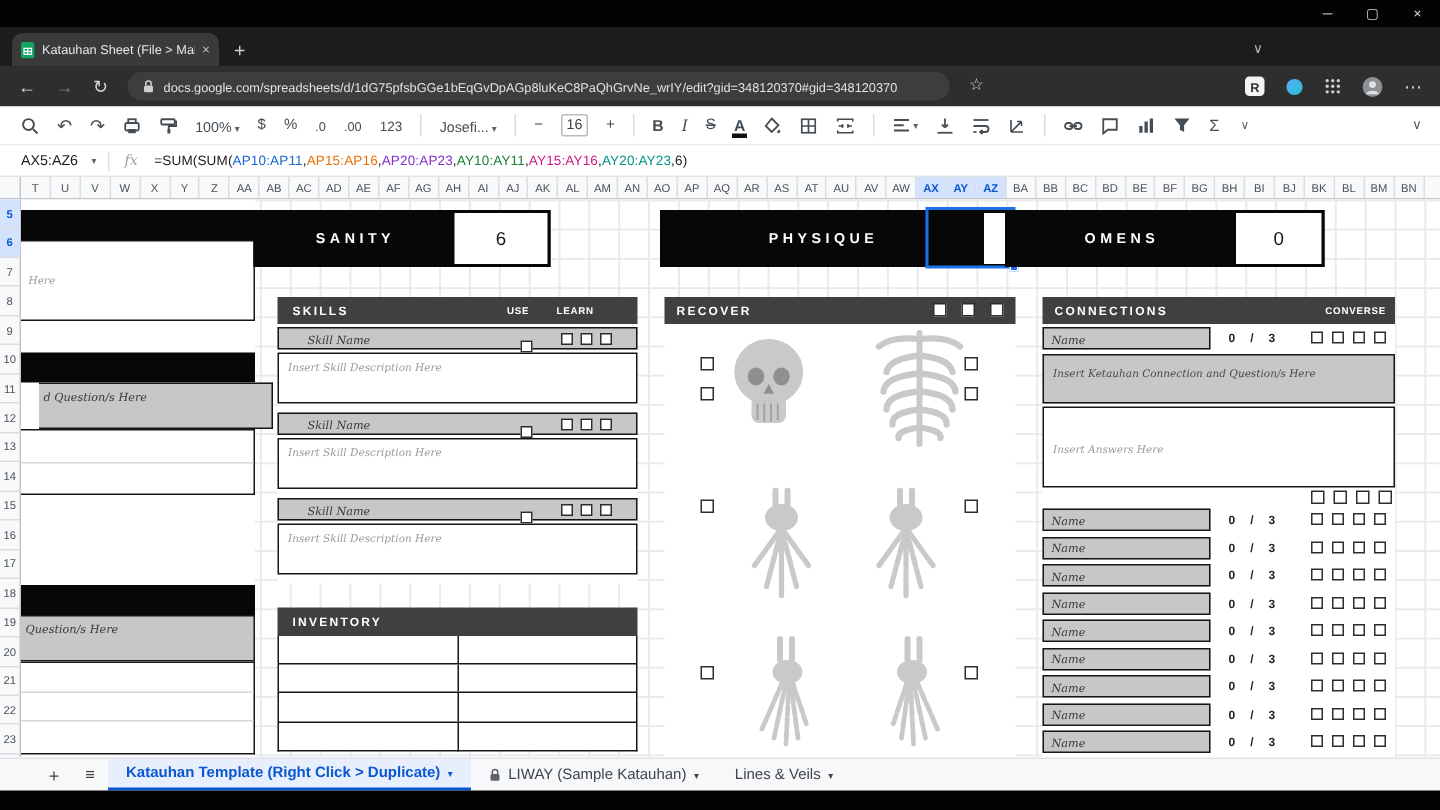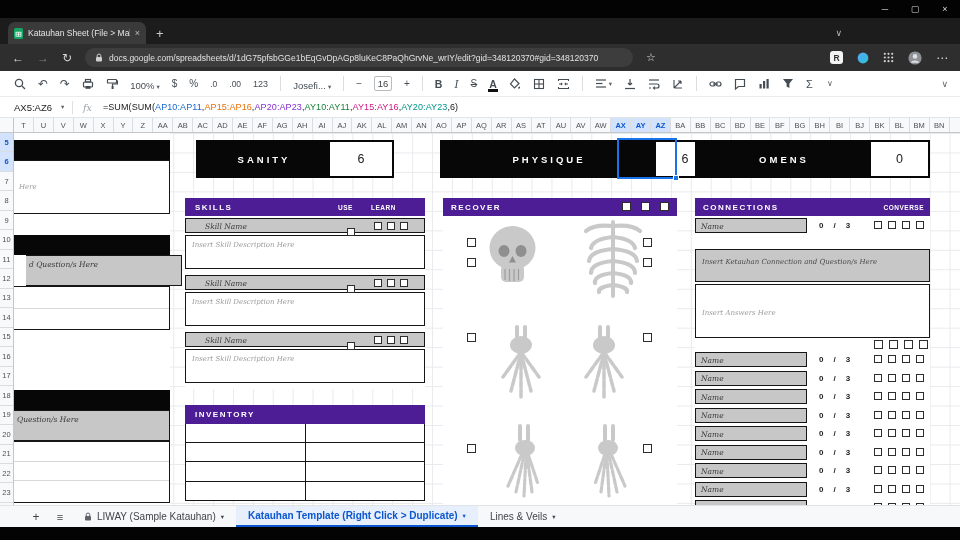--- a/index.html
+++ b/index.html
@@ -68,21 +68,21 @@
   .ph-light{font-size:7px;color:#9b9b9b}
   .innerline{position:absolute;left:0;right:0;height:1px;background:#d8d8d8}
 
   .stat-box{position:absolute;top:7px;height:38px;background:#070707;border:2px solid #070707;display:flex}
   .stat-label{flex:1;color:#fff;display:flex;align-items:center;justify-content:center;font-weight:bold;font-size:9.5px;letter-spacing:3px}
   .stat-value{background:#fff;display:flex;align-items:center;justify-content:center;font-size:12.5px;color:#1b1b1b}
   .sel-overlay{position:absolute;border:2px solid #1a73e8;pointer-events:none}
   .sel-handle{position:absolute;right:-4px;bottom:-4px;width:6px;height:6px;background:#1a73e8;border:1px solid #fff}
 
   .section{position:absolute;background:#fff}
-  .sec-header{position:relative;height:18px;background:#4c1d95;color:#fff;display:flex;align-items:center}
+  .sec-header{position:relative;height:18px;background:#404040;color:#fff;display:flex;align-items:center}
   .sec-title{font-weight:bold;font-size:8px;letter-spacing:1.5px;padding-left:10px}
   .cb{width:8px;height:8px;background:#fff;border:1px solid #2d2d2d;display:inline-block;flex:none}
   .cb.c9{width:9px;height:9px}
 
   .skill-name-row{position:relative;height:15px;background:#c7c7c7;border:1px solid #161616;margin-bottom:2px}
   .skill-name{position:absolute;left:19px;top:2.5px}
   .use-slot{position:absolute;left:161px;top:2.5px}
   .learn-slot{position:absolute;left:188px;top:2.5px;display:flex;gap:5px}
   .skill-desc{height:34px;background:#fff;border:1px solid #161616;margin-bottom:6px;padding:5px 6px}
   .use-label{position:absolute;left:153px;font-size:6.5px;font-weight:bold;letter-spacing:.5px}
@@ -393,32 +393,32 @@
       <div class="blackbar" style="left:0;top:257px;width:156px;height:20px"></div>
       <div class="graybox" style="left:0;top:277px;width:156px;height:31px;border-left:none">
         <span class="ital ph-dark" style="position:absolute;left:3px;top:4px">Question/s Here</span>
       </div>
       <div class="whitebox" style="left:0;top:308px;width:156px;height:62px;border-left:none">
         <div class="innerline" style="top:19px"></div>
         <div class="innerline" style="top:38px"></div>
       </div>
     </div>
 
-    <div class="stat-box" style="left:182px;width:198px">
+    <div class="stat-box" style="left:155px;width:198px">
       <div class="stat-label">SANITY</div>
       <div class="stat-value" style="width:62px">6</div>
     </div>
     <div class="stat-box" style="left:426px;width:276px">
       <div class="stat-label">PHYSIQUE</div>
       <div class="stat-value" style="width:58px">6</div>
     </div>
     <div class="sel-overlay" style="left:603px;top:5px;width:60px;height:41px">
       <div class="sel-handle"></div>
     </div>
-    <div class="stat-box" style="left:681px;width:235px">
+    <div class="stat-box" style="left:656px;width:213px">
       <div class="stat-label">OMENS</div>
       <div class="stat-value" style="width:57px">0</div>
     </div>
 
     <div class="section" style="left:171px;top:65px;width:240px">
       <div class="sec-header">
         <span class="sec-title">SKILLS</span>
         <span class="use-label">USE</span>
         <span class="learn-label">LEARN</span>
       </div>
@@ -594,21 +594,21 @@
               <span>3</span>
             </div>
             <div class="conn-checks">
               <span class="cb"></span>
               <span class="cb"></span>
               <span class="cb"></span>
               <span class="cb"></span>
             </div>
           </div>
         </div>
-      <div class="conn-prompt ital" style="margin-top:16px">Insert Ketauhan Connection and Question/s Here</div>
+      <div class="conn-prompt ital" style="margin-top:3px">Insert Ketauhan Connection and Question/s Here</div>
       <div class="conn-answers ital ph-light" style="margin-top:2px">Insert Answers Here</div>
       <div class="conn-extra" style="margin-top:2px">
         <span class="checks">
             <span class="cb c9"></span>
             <span class="cb c9"></span>
             <span class="cb c9"></span>
             <span class="cb c9"></span>
           </span>
       </div>
       <div class="conn-list" style="margin-top:3px">
@@ -740,32 +740,32 @@
           </div>
         </div>
     </div>
 
   </div>
 
   <div class="sheettabs">
     <span class="stb-btn">+</span>
     <span class="stb-btn" style="font-size:11px">≡</span>
     <div style="display:flex;height:100%">
+        <div class="s-tab active">
+          <span>Katauhan Template (Right Click &gt; Duplicate)</span>
+          <span class="scaret">▾</span>
+        </div>
         <div class="s-tab">
           <svg width="8" height="9" viewBox="0 0 8 9">
             <rect x="1" y="4" width="6" height="4.5" rx="1" fill="#5f6368"></rect>
             <path d="M2.2 4 V2.8 a1.8 1.8 0 0 1 3.6 0 V4" stroke="#5f6368" stroke-width="1" fill="none"></path>
           </svg>
           <span>LIWAY (Sample Katauhan)</span>
           <span class="scaret">▾</span>
         </div>
-        <div class="s-tab active">
-          <span>Katauhan Template (Right Click &gt; Duplicate)</span>
-          <span class="scaret">▾</span>
-        </div>
         <div class="s-tab">
           <span>Lines &amp; Veils</span>
           <span class="scaret">▾</span>
         </div>
       </div>
   </div>
 
   <div class="letterbox-bottom"></div>
 </div>
 

